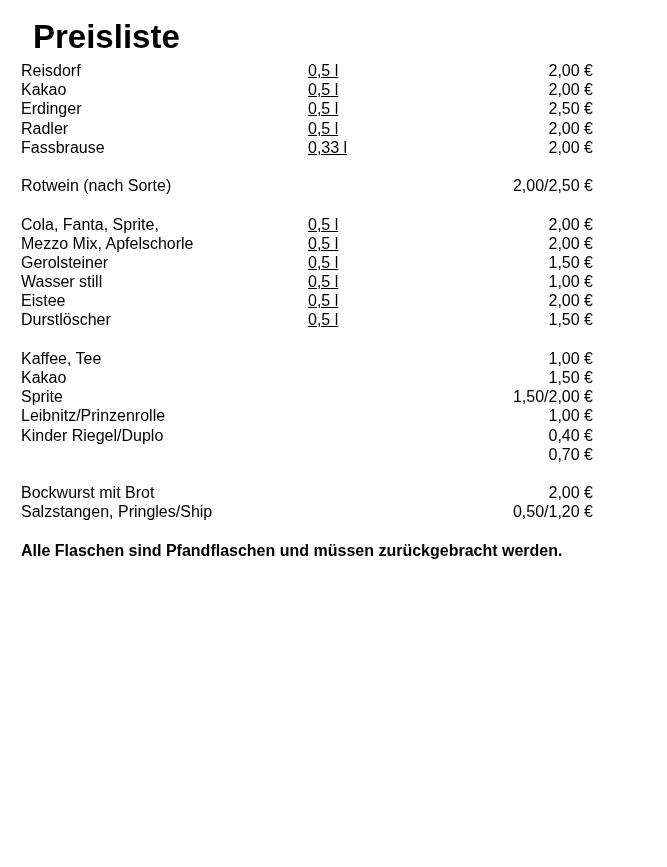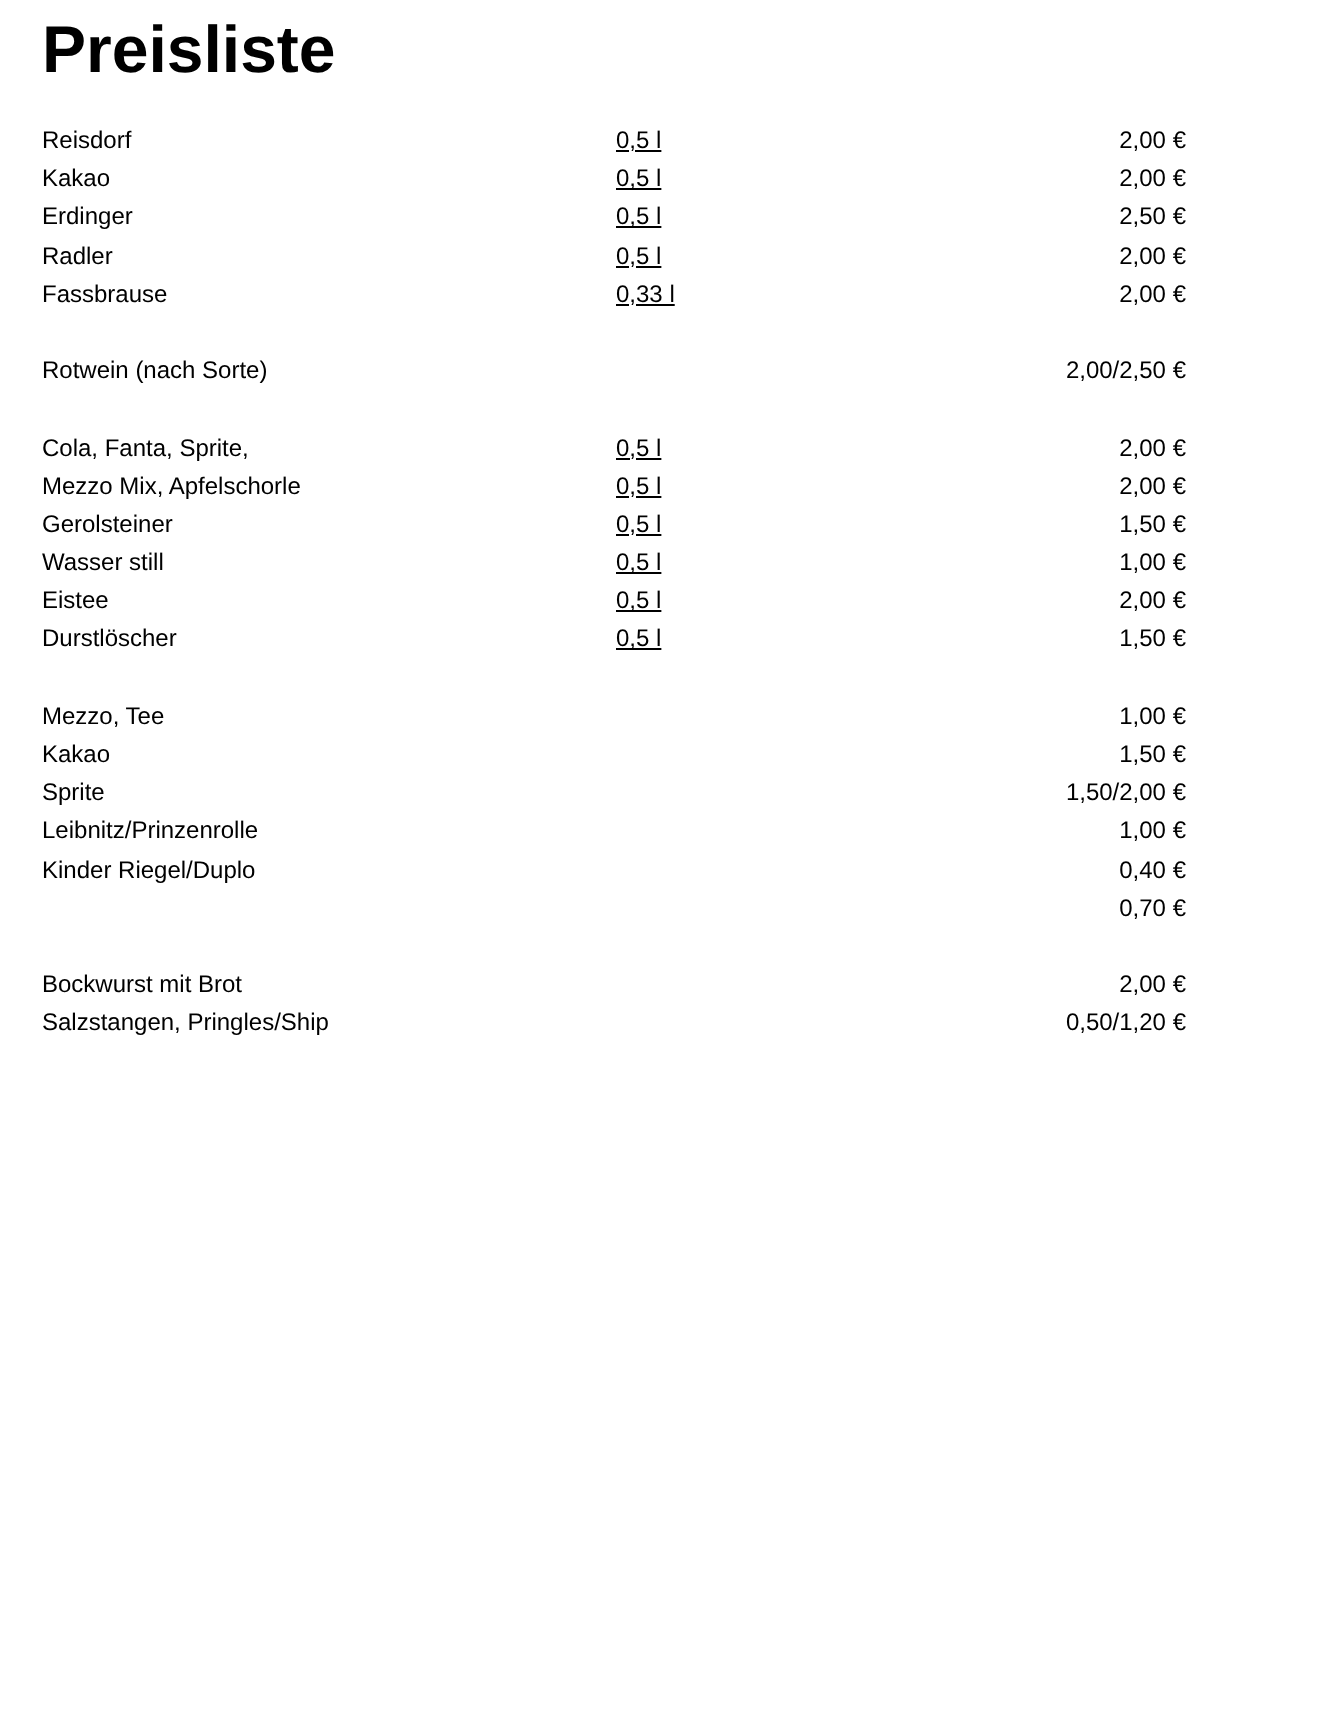--- a/index.html
+++ b/index.html
@@ -13,37 +13,37 @@
     height: 867px;
     background: #ffffff;
     color: #000000;
     font-family: "Liberation Sans", "DejaVu Sans", sans-serif;
     overflow: hidden;
   }
   .doc-title {
     position: absolute;
     left: 21px;
     top: 8px;
-    margin: 0;
+    margin: 12px;
     font-size: 33px;
     line-height: 33px;
     font-weight: bold;
     white-space: nowrap;
   }
   .content {
     position: absolute;
     top: 61px;
     left: 0;
     right: 0;
   }
   .row {
     position: relative;
     height: 19.2px;
     line-height: 19.2px;
-    font-size: 12px;
+    font-size: 16px;
   }
   .c-label {
     position: absolute;
     left: 21px;
     white-space: nowrap;
   }
   .c-qty {
     position: absolute;
     left: 308px;
     white-space: nowrap;
@@ -134,21 +134,21 @@
     </div>
     <div class="row">
       <span class="c-label">Durstlöscher</span>
       <span class="c-qty">0,5 l</span>
       <span class="c-price">1,50 €</span>
     </div>
 
     <div class="sp1"></div>
 
     <div class="row">
-      <span class="c-label">Mezzo, Tee</span>
+      <span class="c-label">Kaffee, Tee</span>
       <span class="c-price">1,00 €</span>
     </div>
     <div class="row">
       <span class="c-label">Kakao</span>
       <span class="c-price">1,50 €</span>
     </div>
     <div class="row">
       <span class="c-label">Sprite</span>
       <span class="c-price">1,50/2,00 €</span>
     </div>
@@ -170,18 +170,21 @@
       <span class="c-label">Bockwurst mit Brot</span>
       <span class="c-price">2,00 €</span>
     </div>
     <div class="row">
       <span class="c-label">Salzstangen, Pringles/Ship</span>
       <span class="c-price">0,50/1,20 €</span>
     </div>
 
     <div class="sp1"></div>
 
+    <div class="row notice-row">
+      <span class="c-label">Alle Flaschen sind Pfandflaschen und müssen zurückgebracht werden.</span>
+    </div>
 
     <div class="sp2"></div>
 
 
   </div>
 </div>
 
 </body></html>

